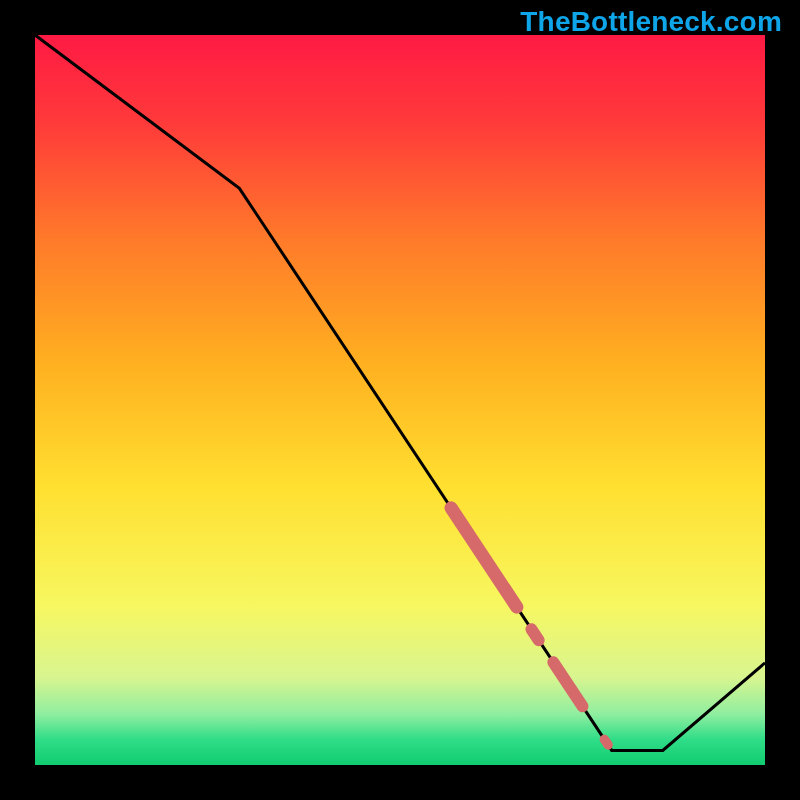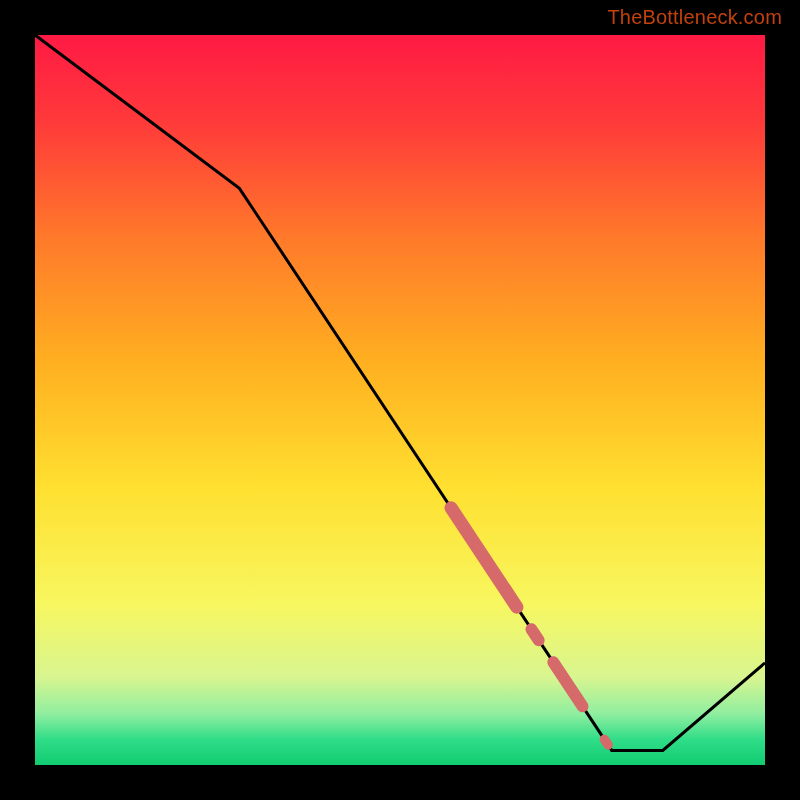--- a/index.html
+++ b/index.html
@@ -14,23 +14,23 @@
   .frame {
     width: 800px;
     height: 800px;
     background: #000;
     position: relative;
   }
   .attribution {
     position: absolute;
     top: 6px;
     right: 18px;
-    color: #c2410c;
-    font-size: 20px;
-    font-weight: 400;
+    color: #0ea5e9;
+    font-size: 28px;
+    font-weight: 700;
     letter-spacing: 0.2px;
   }
   svg {
     display: block;
   }
 </style>
 </head>
 <body>
 
 <div class="frame">

